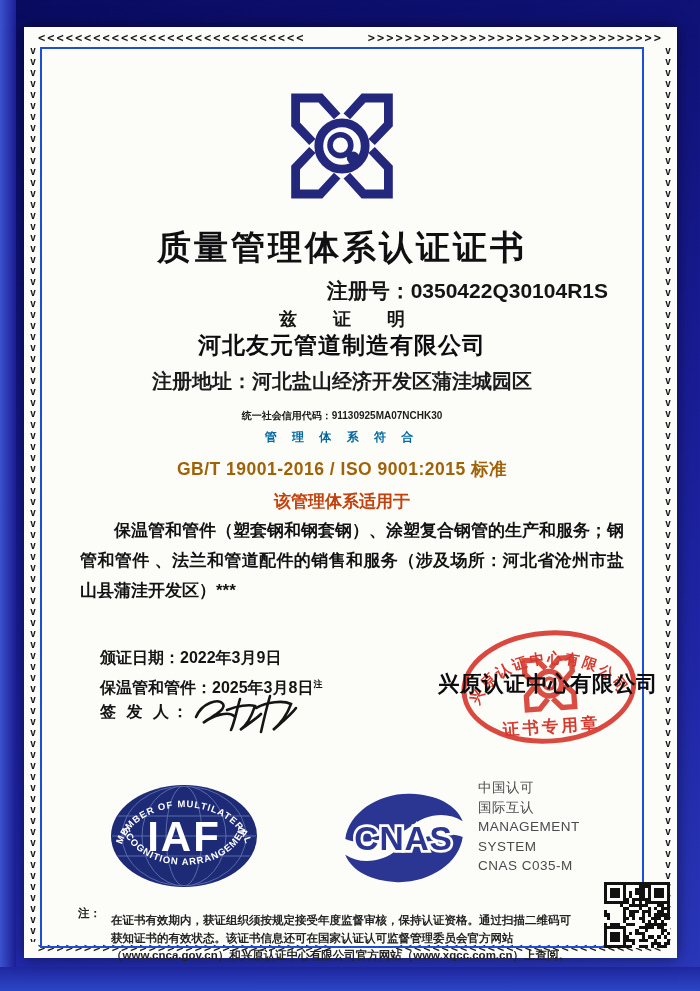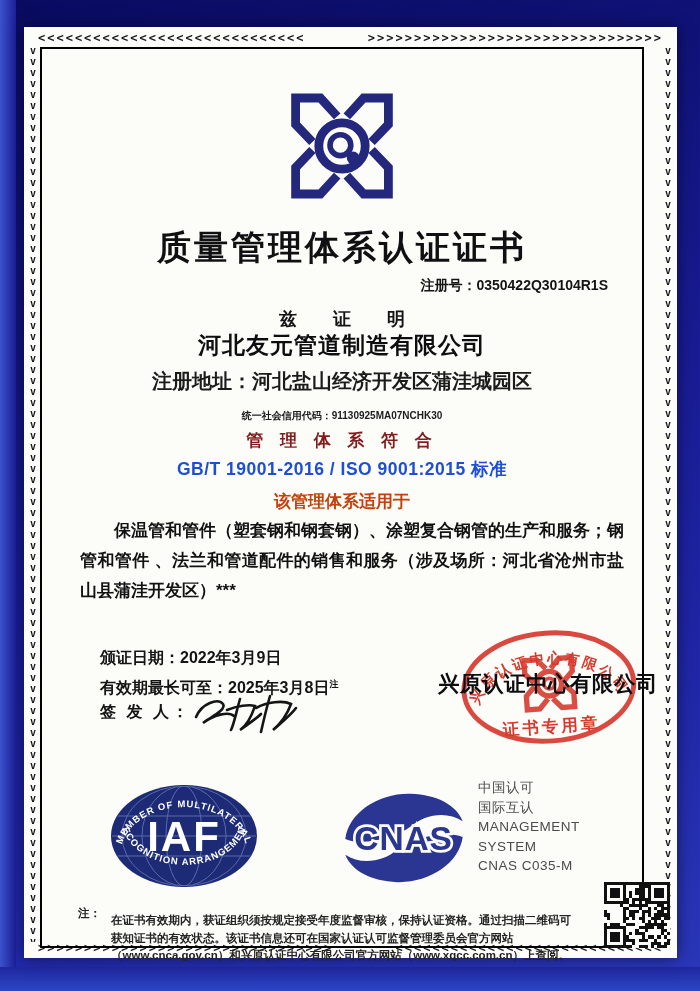--- a/index.html
+++ b/index.html
@@ -19,32 +19,32 @@
   .chev{color:#17171d;font-family:"DejaVu Sans Mono","Liberation Mono",monospace;font-weight:bold;}
   .chev-top{position:absolute;top:4px;left:14px;right:14px;display:flex;
     justify-content:space-between;font-size:12px;letter-spacing:2px;overflow:hidden;white-space:nowrap;}
   .chev-bottom{position:absolute;bottom:3px;left:14px;right:14px;display:flex;
     justify-content:space-between;font-size:12px;letter-spacing:2px;overflow:hidden;white-space:nowrap;}
   .chev-col{position:absolute;top:18px;bottom:16px;width:14px;font-size:10px;
     line-height:11px;white-space:pre-line;text-align:center;overflow:hidden;}
   .chev-col.left{left:2px;}
   .chev-col.right{right:2px;}
   .inner{position:absolute;left:16px;top:20px;width:604px;height:901px;
-    border:2px solid #000000;box-sizing:border-box;}
+    border:2px solid #1d4ed8;box-sizing:border-box;}
   .abs{position:absolute;}
   .center{text-align:center;left:0;right:0;}
   .logo-top{left:0;right:0;top:41px;display:flex;justify-content:center;}
   .title{top:176px;font-size:34px;font-weight:bold;letter-spacing:3px;color:#101012;}
-  .regno{top:228px;right:34px;font-size:14px;font-weight:bold;color:#141414;}
+  .regno{top:228px;right:34px;font-size:21px;font-weight:bold;color:#141414;}
   .certify{top:258px;font-size:18px;font-weight:bold;color:#141414;}
   .company{top:281px;font-size:23px;font-weight:bold;color:#0e0e10;letter-spacing:1px;}
   .addr{top:319px;font-size:20px;font-weight:600;color:#1b1b1b;}
   .credit{top:360px;font-size:10px;font-weight:600;color:#1b1b1b;}
-  .conform{top:380px;font-size:17px;font-weight:bold;letter-spacing:6px;color:#7f1d1d;}
-  .standard{top:408px;font-size:17.5px;font-weight:bold;color:#1d4ed8;letter-spacing:.5px;}
+  .conform{top:380px;font-size:12px;font-weight:bold;letter-spacing:6px;color:#0369a1;}
+  .standard{top:408px;font-size:17.5px;font-weight:bold;color:#a16207;letter-spacing:.5px;}
   .scopehead{top:441px;font-size:17px;font-weight:600;color:#c2410c;}
   .scope{top:467px;left:38px;width:544px;font-size:17px;font-weight:bold;color:#121212;
     line-height:30px;text-indent:2em;text-align:justify;}
   .dates{left:58px;top:596px;font-size:16px;font-weight:bold;color:#141414;line-height:26px;}
   .dates sup{font-size:9px;}
   .signrow{left:58px;top:653px;font-size:16px;font-weight:bold;color:#141414;letter-spacing:3px;}
   .signature{left:148px;top:636px;}
   .stamp{left:416px;top:577px;transform:rotate(-4deg);}
   .issuer-name{left:392px;top:620px;width:228px;text-align:center;font-size:21.5px;
     font-weight:bold;color:#0d0d0f;letter-spacing:.5px;z-index:3;}
@@ -273,21 +273,21 @@
     <div class="abs center conform">管 理 体 系 符 合</div>
 
     <div class="abs center standard">GB/T 19001-2016 / ISO 9001:2015 标准</div>
 
     <div class="abs center scopehead">该管理体系适用于</div>
 
     <div class="abs scope">保温管和管件（塑套钢和钢套钢）、涂塑复合钢管的生产和服务；钢管和管件 、法兰和管道配件的销售和服务（涉及场所：河北省沧州市盐山县蒲洼开发区）***</div>
 
     <div class="abs dates">
       <div>颁证日期：2022年3月9日</div>
-      <div><span>有效期最长可至：2025年3月8日</span><sup>注</sup></div>
+      <div><span>保温管和管件：2025年3月8日</span><sup>注</sup></div>
     </div>
 
     <div class="abs signrow">签 发 人：</div>
 
     <div class="abs signature">
       <svg width="112" height="52" viewBox="0 0 112 52">
         <g fill="none" stroke="#151515" stroke-width="2.6" stroke-linecap="round">
           <path d="M 6,32 C 12,18 28,13 33,19 C 37,25 19,33 13,38 C 23,30 39,26 44,31"></path>
           <path d="M 50,14 C 46,28 44,39 41,45"></path>
           <path d="M 37,25 C 47,21 59,19 65,21 C 61,33 55,42 50,45 C 57,40 67,33 71,29"></path>

